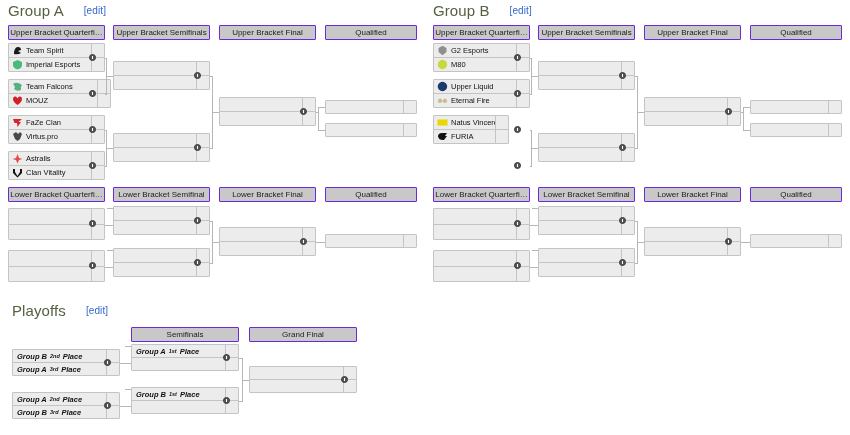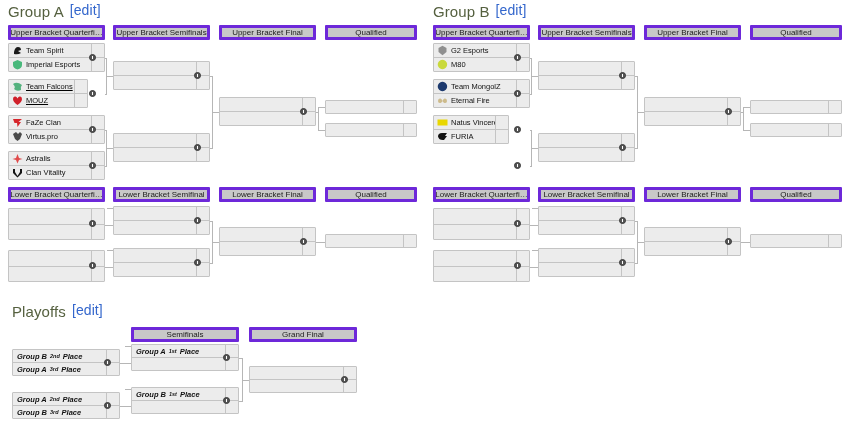--- a/index.html
+++ b/index.html
@@ -15,32 +15,32 @@
   
   .sec-title {
     position: absolute;
     font-size: 15px;
     color: #55603f;
     font-weight: 400;
     letter-spacing: .1px;
     white-space: nowrap;
   }
   .sec-title .edit {
-    font-size: 14px;
+    font-size: 10px;
     color: #3366cc;
-    margin-left: 6px;
+    margin-left: 20px;
     vertical-align: 2px;
   }
 
   
   .rhead {
     position: absolute;
     height: 15px;
     background: #c8c8c8;
-    border: 3px solid #6d28d9;
+    border: 1px solid #6d28d9;
     border-radius: 1px;
     font-size: 8px;
     color: #1b1b1b;
     display: flex;
     align-items: center;
     justify-content: center;
     overflow: hidden;
     white-space: nowrap;
     padding: 0 3px;
   }
@@ -140,21 +140,21 @@
         <div class="nm">
           <svg viewBox="0 0 11 11" class="lg">
             <path d="M5.5,1 L10,3 L10,6 Q10,9 5.5,10.5 Q1,9 1,6 L1,3 Z" fill="#49b97c"></path>
           </svg>
           <span>Imperial Esports</span>
         </div>
         <div class="sc"></div>
       </div>
     </div>
     <div class="info" style="left: 89px; top: 53.5px;"></div>
-    <div class="match" style="left: 8px; top: 79px; width: 80px; height: 29px; text-decoration: underline;">
+    <div class="match" style="left: 8px; top: 79px; width: 103px; height: 29px;">
       <div class="row">
         <div class="nm">
           <svg viewBox="0 0 11 11" class="lg">
             <path d="M1,3 Q5,0 10,4 Q8,6 9,9 Q5,11 2,8 Q4,6 1,3 Z" fill="#55b27f"></path>
           </svg>
           <span>Team Falcons</span>
         </div>
         <div class="sc"></div>
       </div>
       <div class="row">
@@ -391,21 +391,21 @@
         <div class="sc"></div>
       </div>
     </div>
     <div class="info" style="left: 514px; top: 53.5px;"></div>
     <div class="match" style="left: 433px; top: 79px; width: 97px; height: 29px;">
       <div class="row">
         <div class="nm">
           <svg viewBox="0 0 11 11" class="lg">
             <path d="M5.5,0.8 A4.7,4.7 0 1,1 5.4,0.8 Z" fill="#1d3a6e"></path>
           </svg>
-          <span>Team MongolZ</span>
+          <span>Upper Liquid</span>
         </div>
         <div class="sc"></div>
       </div>
       <div class="row">
         <div class="nm">
           <svg viewBox="0 0 11 11" class="lg">
             <path d="M1,6 Q1,3 3.5,3.5 Q5,4 5.5,6 Q6,4 7.5,3.5 Q10,3 10,6 Q10,8.5 7.5,8 Q6,7.5 5.5,6 Q5,7.5 3.5,8 Q1,8.5 1,6 Z" fill="#cdbb8c"></path>
           </svg>
           <span>Eternal Fire</span>
         </div>

